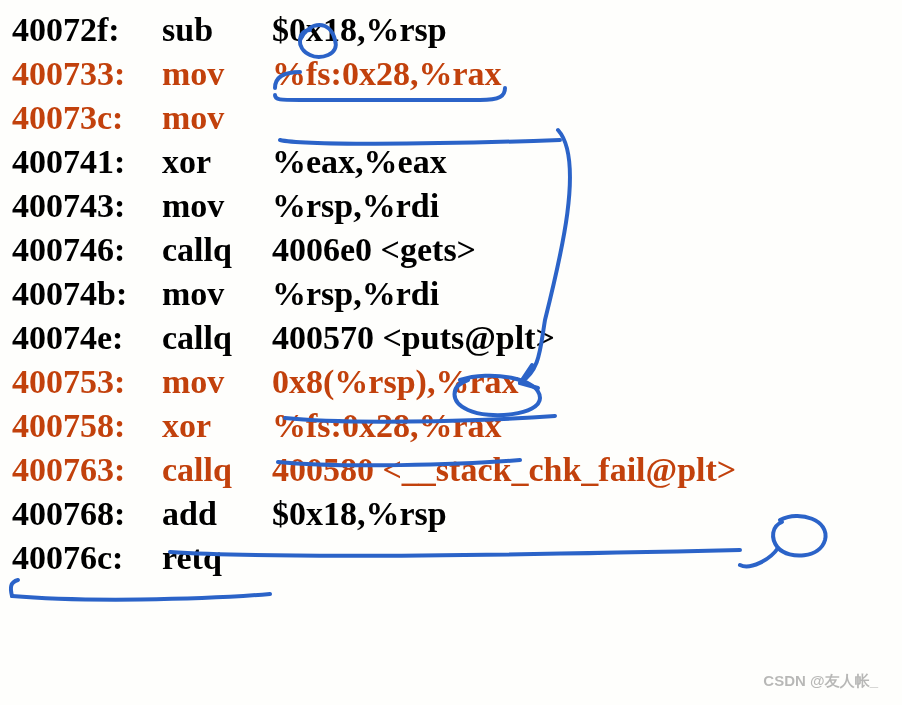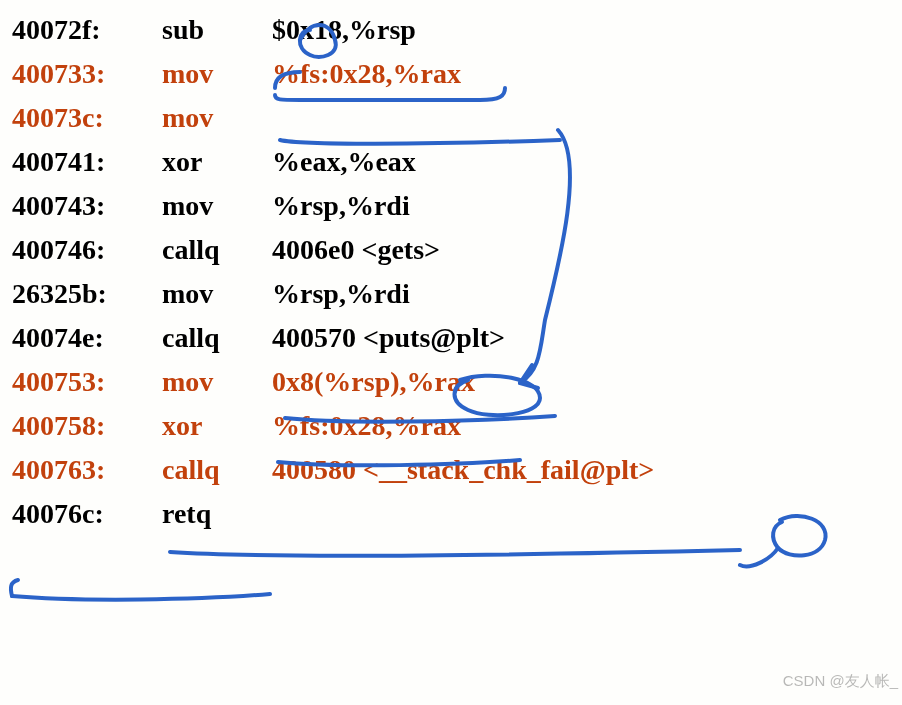--- a/index.html
+++ b/index.html
@@ -1,24 +1,24 @@
 <!DOCTYPE html>
 <html><head>
 <meta charset="utf-8">
 <style>
   html,body{margin:0;padding:0;width:902px;height:705px;background:#fefefc;font-family:"Times New Roman",serif;font-weight:bold;overflow:hidden}
   .page{position:relative;width:902px;height:705px}
   .code{position:relative;padding:8px 0 0 12px}
-  .line{display:flex;align-items:flex-end;height:44px;font-size:28px;line-height:44px;white-space:pre}
+  .line{display:flex;align-items:flex-end;height:44px;font-size:34px;line-height:44px;white-space:pre}
   .addr{display:inline-block;width:150px}
   .mn{display:inline-block;width:110px}
   .ops{display:inline-block}
   .red,.red .addr,.red .mn,.red .ops{color:#c2410c}
   .blk{color:#000}
-  .watermark{position:absolute;right:4px;bottom:14px;font-size:15px;color:rgba(0,0,0,0.28);font-family:Arial,sans-serif;font-weight:normal}
+  .watermark{position:absolute;right:24px;bottom:14px;font-size:15px;color:rgba(0,0,0,0.28);font-family:Arial,sans-serif;font-weight:bold}
   svg.annot{position:absolute;left:0;top:0;width:902px;height:705px;pointer-events:none}
 </style>
 </head>
 <body>
 <div class="page">
 
 <div class="code">
   <div class="line blk">
     <span class="addr">40072f:</span>
     <span class="mn">sub</span>
@@ -42,21 +42,21 @@
     <span class="addr">400743:</span>
     <span class="mn">mov</span>
     <span class="ops">%rsp,%rdi</span>
   </div>
   <div class="line blk">
     <span class="addr">400746:</span>
     <span class="mn">callq</span>
     <span class="ops">4006e0 &lt;gets&gt;</span>
   </div>
   <div class="line blk">
-    <span class="addr">26325b:</span>
+    <span class="addr">40074b:</span>
     <span class="mn">mov</span>
     <span class="ops">%rsp,%rdi</span>
   </div>
   <div class="line blk">
     <span class="addr">40074e:</span>
     <span class="mn">callq</span>
     <span class="ops">400570 &lt;puts@plt&gt;</span>
   </div>
   <div class="line red">
     <span class="addr">400753:</span>
@@ -65,20 +65,25 @@
   </div>
   <div class="line red">
     <span class="addr">400758:</span>
     <span class="mn">xor</span>
     <span class="ops">%fs:0x28,%rax</span>
   </div>
   <div class="line red">
     <span class="addr">400763:</span>
     <span class="mn">callq</span>
     <span class="ops">400580 &lt;__stack_chk_fail@plt&gt;</span>
+  </div>
+  <div class="line blk">
+    <span class="addr">400768:</span>
+    <span class="mn">add</span>
+    <span class="ops">$0x18,%rsp</span>
   </div>
   <div class="line blk">
     <span class="addr">40076c:</span>
     <span class="mn">retq</span>
     <span class="ops"></span>
   </div>
 </div>
 
 <svg class="annot" viewBox="0 0 902 705">
   <g fill="none" stroke="#2b63c8" stroke-width="4" stroke-linecap="round" stroke-linejoin="round">

